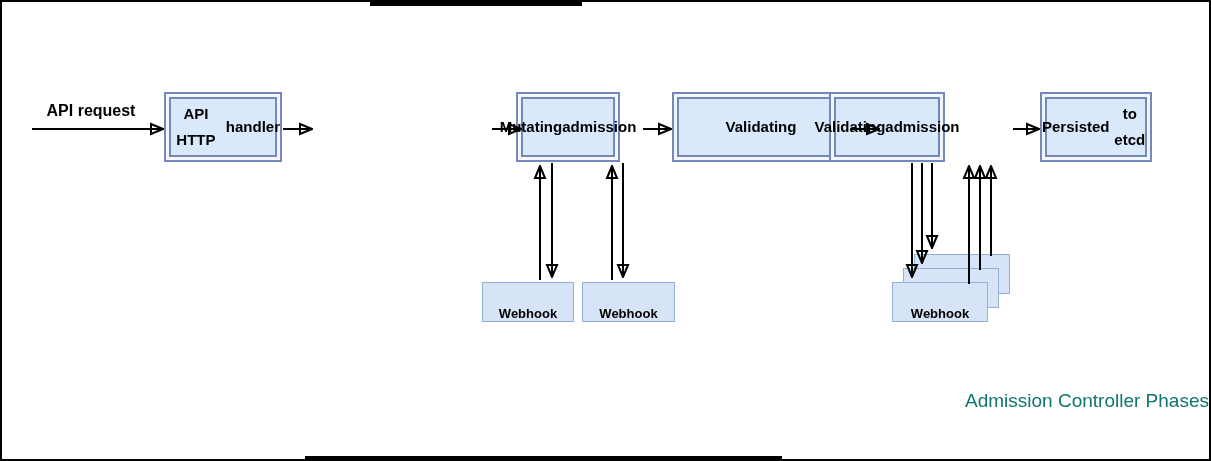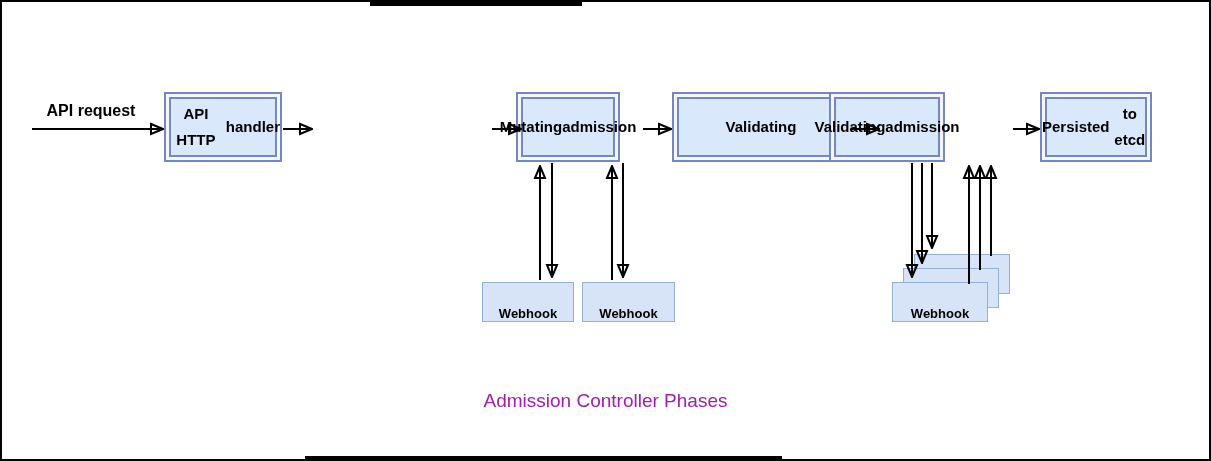--- a/index.html
+++ b/index.html
@@ -77,24 +77,24 @@
     stroke: #000000;
     stroke-width: 2;
     fill: none;
   }
 
   .diagram-title {
     position: absolute;
     left: 0;
     top: 388px;
     width: 1207px;
-    text-align: center;
+    text-align: right;
     font-size: 19px;
     font-weight: 400;
-    color: #a21caf;
+    color: #0f766e;
   }
 </style>
 </head>
 <body>
 
 <div class="canvas">
 
   <div class="edge-seg edge-top"></div>
   <div class="edge-seg edge-bottom"></div>
 

